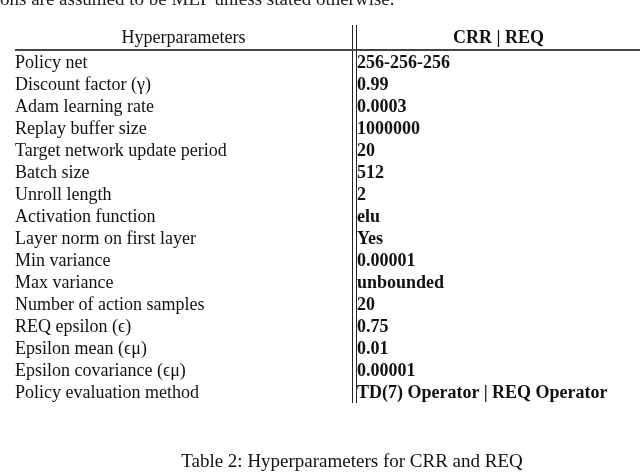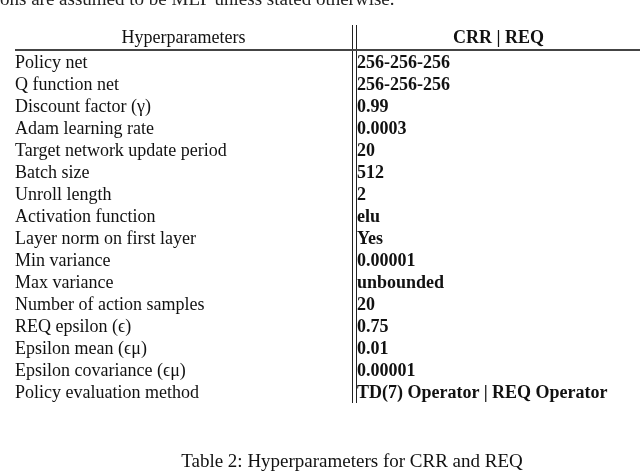--- a/index.html
+++ b/index.html
@@ -27,33 +27,33 @@
       <th class="c2">CRR | REQ</th>
     </tr>
   </thead>
   <tbody id="tbody">
       <tr>
         <td class="c1">Policy net</td>
         <td class="sep"></td>
         <td class="c2">256-256-256</td>
       </tr>
       <tr>
-        <td class="c1">Q function net</td>
-        <td class="sep"></td>
-        <td class="c2">256-256-256</td>
-      </tr>
-      <tr>
         <td class="c1">Discount factor (γ)</td>
         <td class="sep"></td>
         <td class="c2">0.99</td>
       </tr>
       <tr>
         <td class="c1">Adam learning rate</td>
         <td class="sep"></td>
         <td class="c2">0.0003</td>
+      </tr>
+      <tr>
+        <td class="c1">Replay buffer size</td>
+        <td class="sep"></td>
+        <td class="c2">1000000</td>
       </tr>
       <tr>
         <td class="c1">Target network update period</td>
         <td class="sep"></td>
         <td class="c2">20</td>
       </tr>
       <tr>
         <td class="c1">Batch size</td>
         <td class="sep"></td>
         <td class="c2">512</td>

